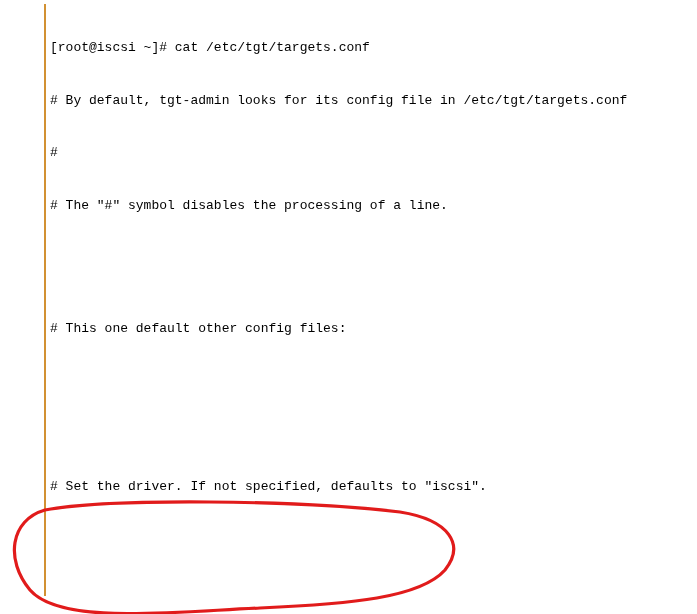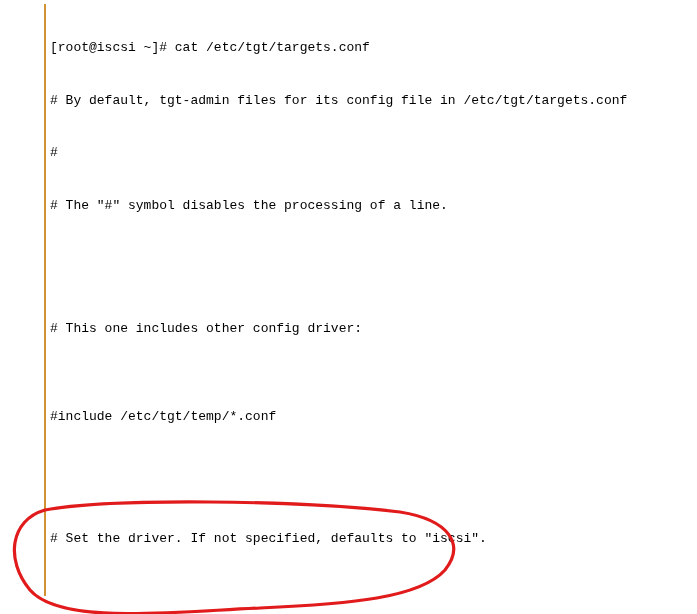--- a/index.html
+++ b/index.html
@@ -49,28 +49,27 @@
   </style>
 </head>
 <body>
 
 <div class="container">
 
   <div class="left-rule"></div>
 
   <div class="terminal">
     <span>[root@iscsi ~]# cat /etc/tgt/targets.conf</span>
-    <span># By default, tgt-admin files for its config file in /etc/tgt/targets.conf</span>
+    <span># By default, tgt-admin looks for its config file in /etc/tgt/targets.conf</span>
     <span>#</span>
     <span># The "#" symbol disables the processing of a line.</span>
     <span></span>
     <span></span>
-    <span># This one includes other config driver:</span>
+    <span># This one default other config files:</span>
     <span></span>
-    <span>#include /etc/tgt/temp/*.conf</span>
     <span></span>
     <span></span>
     <span># Set the driver. If not specified, defaults to "iscsi".</span>
     <span></span>
     
     <span></span>
     <span></span>
     
     
     

